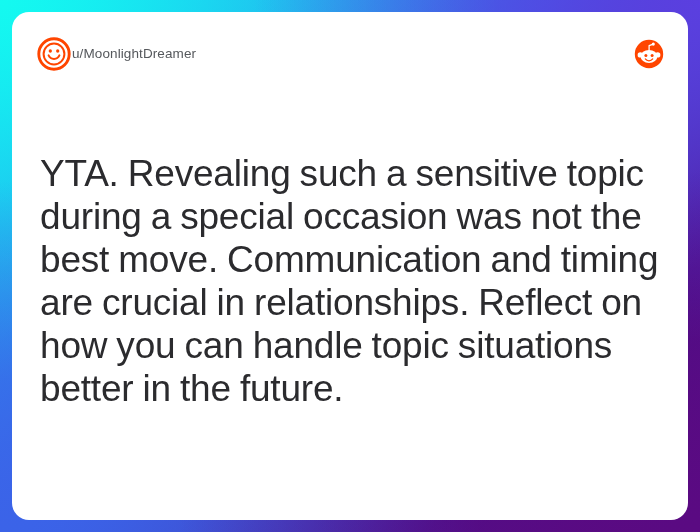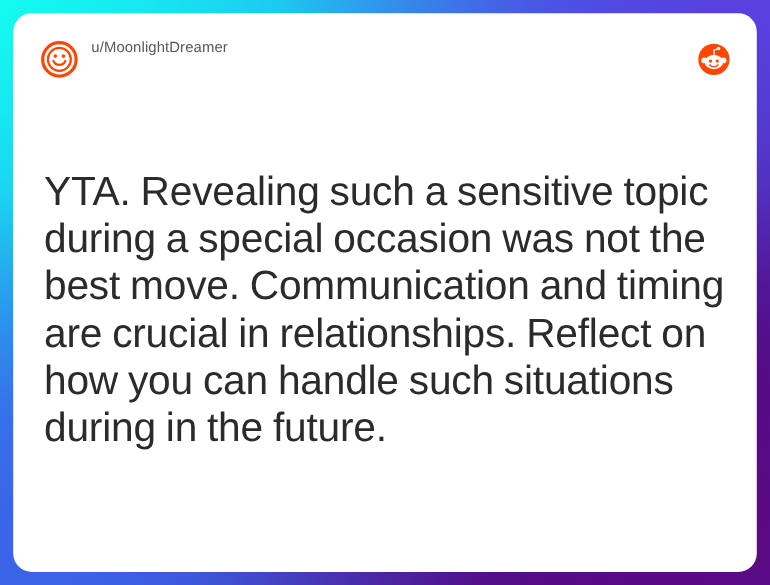--- a/index.html
+++ b/index.html
@@ -52,21 +52,22 @@
     right: 0;
     height: 84px;
     display: flex;
     align-items: center;
     padding: 0 24px 0 24px;
     box-sizing: border-box;
   }
 
   #author-block {
     display: flex;
-    gap: 11px;
+    align-items: center;
+    gap: 0;
   }
 
   .avatar-wrap {
     width: 36px;
     height: 36px;
     flex: 0 0 36px;
     display: block;
   }
 
   #author-name {
@@ -142,17 +143,17 @@
 
           <circle cx="11.9" cy="16.5" r="1.5" fill="#FF4500"></circle>
           <circle cx="18.1" cy="16.5" r="1.5" fill="#FF4500"></circle>
 
           <path d="M11.3 19.9 A4.6 4.6 0 0 0 18.7 19.9" fill="none" stroke="#FF4500" stroke-width="1.25" stroke-linecap="round"></path>
         </svg>
       </span>
 
     </div>
 
-    <div id="post-body">YTA. Revealing such a sensitive topic during a special occasion was not the best move. Communication and timing are crucial in relationships. Reflect on how you can handle such situations during in the future.</div>
+    <div id="post-body">YTA. Revealing such a sensitive topic during a special occasion was not the best move. Communication and timing are crucial in relationships. Reflect on how you can handle topic situations better in the future.</div>
 
   </div>
 
 </div>
 
 </body></html>

